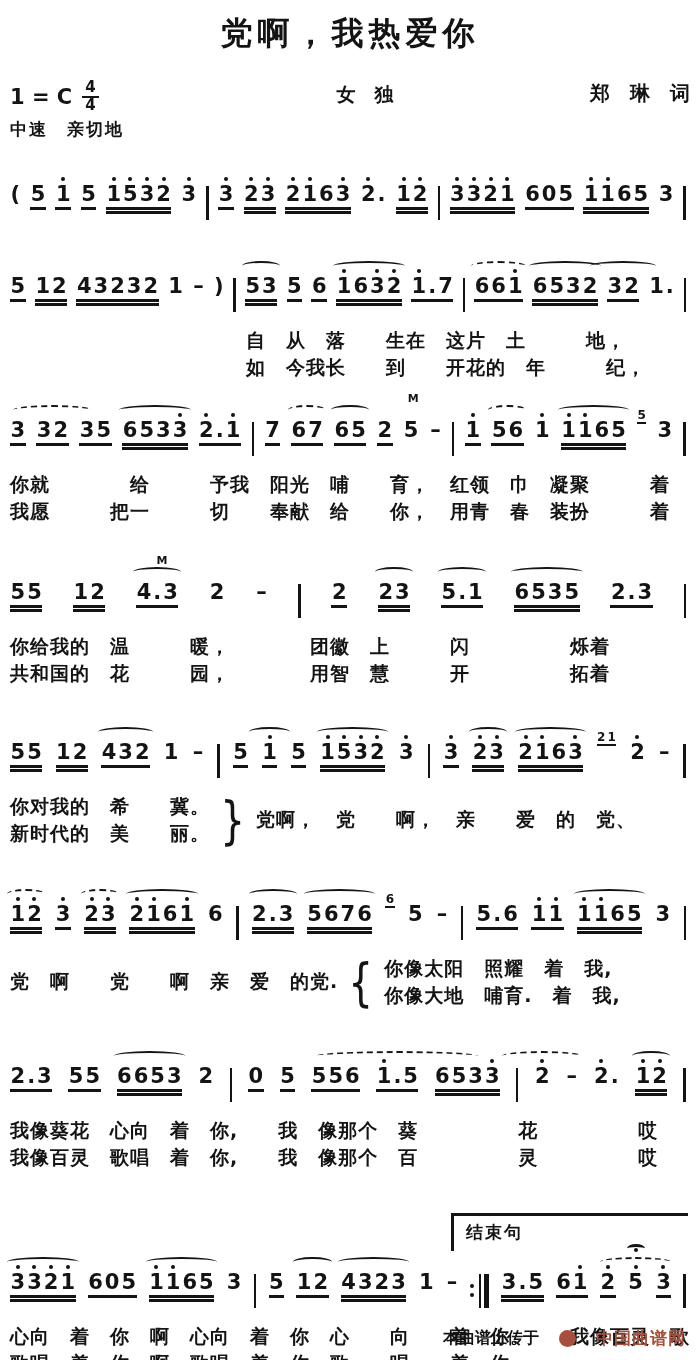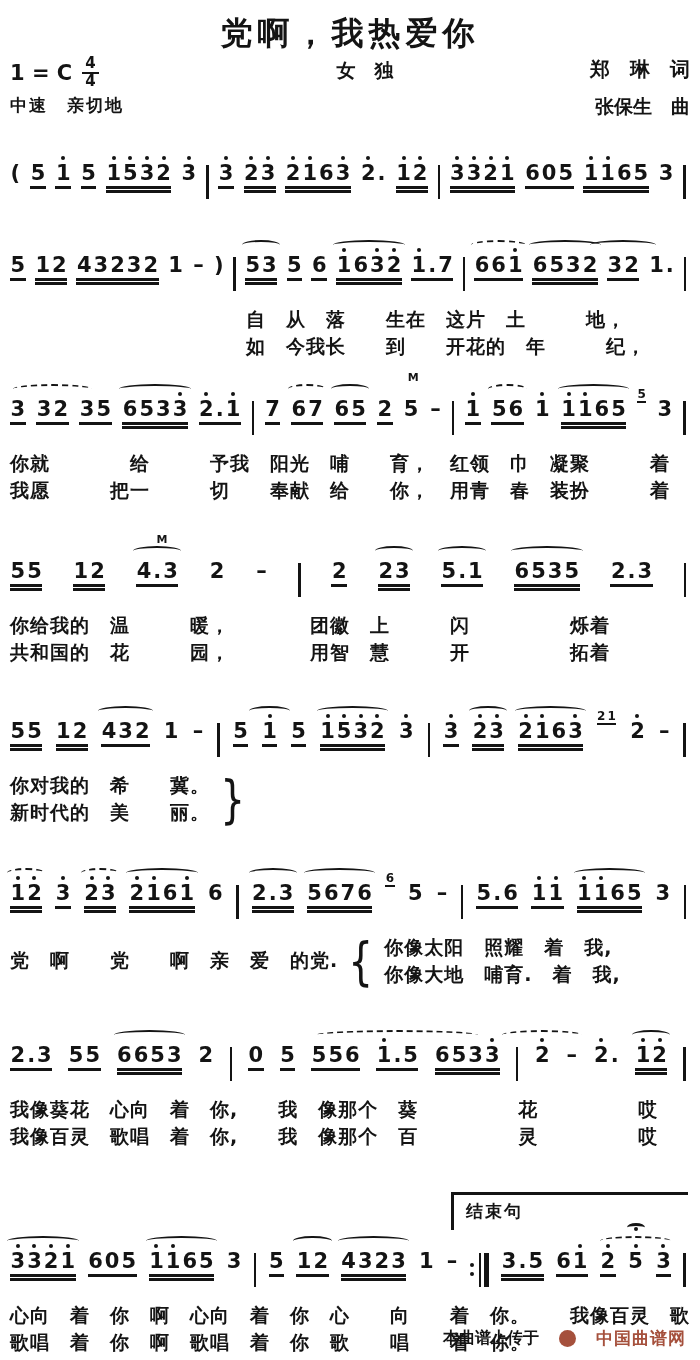--- a/index.html
+++ b/index.html
@@ -4,21 +4,21 @@
 <style>
   :root{ --ink:#141414; --accent:#a5503c; --paper:#ffffff; }
   *{box-sizing:border-box; margin:0; padding:0;}
   html,body{background:#e8e8e8;}
   body{font-family:"DejaVu Sans","Liberation Sans",sans-serif; color:var(--ink);}
   .page{position:relative; width:700px; height:1360px; background:var(--paper);
         margin:0 auto; padding:8px 10px 0 10px; overflow:hidden;}
 
   
   .title{margin-top:4px; text-align:center; font-size:32px; font-weight:800; letter-spacing:5px;}
-  .hdr{display:flex; align-items:flex-start;gap:38px;}
+  .hdr{margin-top:24px; display:flex; align-items:flex-start;gap:38px;}
   .hdr .hk{width:230px; font-size:21px; font-weight:800; display:flex; align-items:center; gap:10px;}
   .meter{display:inline-flex; flex-direction:column; align-items:center; font-size:15px; font-weight:800; line-height:1.05;}
   .meter .mt{border-bottom:2px solid var(--ink); padding:0 3px;}
   .hdr .hc{flex:1; text-align:center; font-size:19px; font-weight:800; padding-top:2px;}
   .hdr .hr{width:200px; text-align:right; font-size:20px; font-weight:800;}
   .hdr2{display:flex; margin-top:4px;}
   .hdr2 .tempo{font-size:17px; font-weight:800; letter-spacing:2px;}
   .hdr2 .comp{margin-left:auto; width:200px; text-align:right; font-size:19px; font-weight:700;}
 
   
@@ -91,21 +91,20 @@
       <span class="meter">
         <span class="mt">4</span>
         <span>4</span>
       </span>
     </div>
     <div class="hc">女　独</div>
     <div class="hr">郑　琳　词</div>
   </div>
   <div class="hdr2">
     <div class="tempo">中速　亲切地</div>
-    <div class="comp">张保生　曲</div>
   </div>
 
   <div id="systems">
       <div class="system">
         <div class="notes-row">
           <span class="grp">
             <span class="chars">
               <span class="nch">(</span>
             </span>
           </span>
@@ -715,20 +714,21 @@
           <span class="bargrp">
             <span class="bar"></span>
           </span>
         </div>
         <div class="lyrics-area">
           <div class="seg-stack">
             <div>你对我的　希　　冀。</div>
             <div>新时代的　美　　丽。</div>
           </div>
           <span class="brace">}</span>
+          <span>党啊，　党　　啊，　亲　　爱　的　党、</span>
         </div>
       </div>
       <div class="system">
         <div class="notes-row">
           <span class="grp">
             <span class="arc dashed"></span>
             <span class="chars">
               <span class="nch">1<span class="da"></span></span>
               <span class="nch">2<span class="da"></span></span>
             </span>

